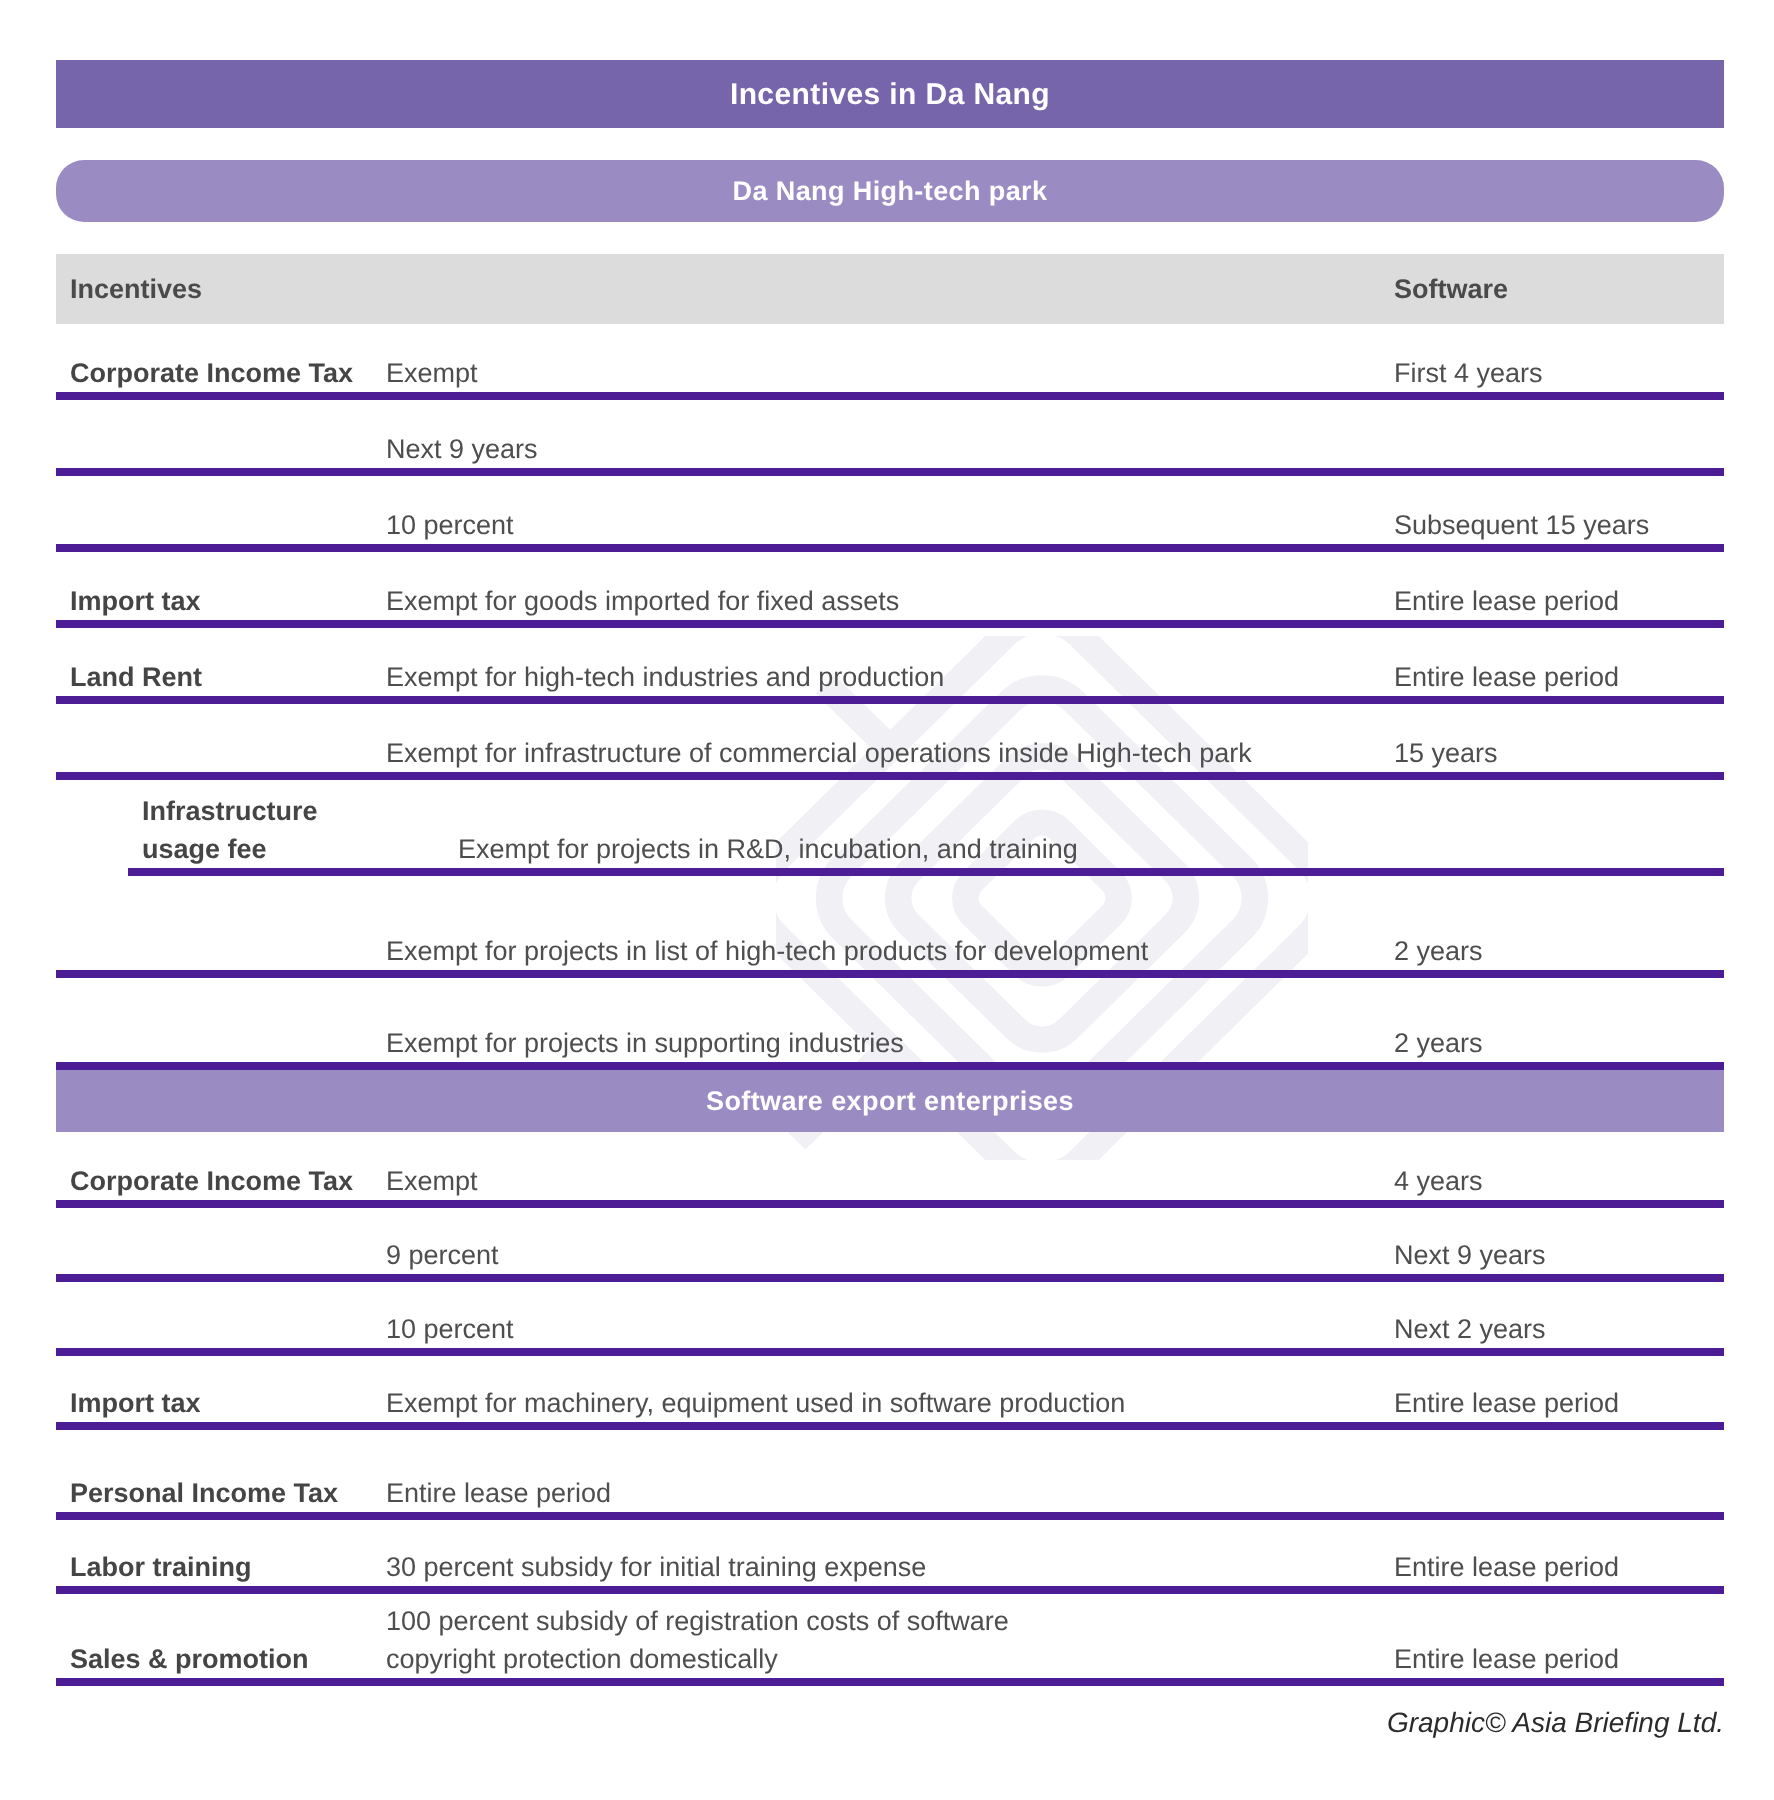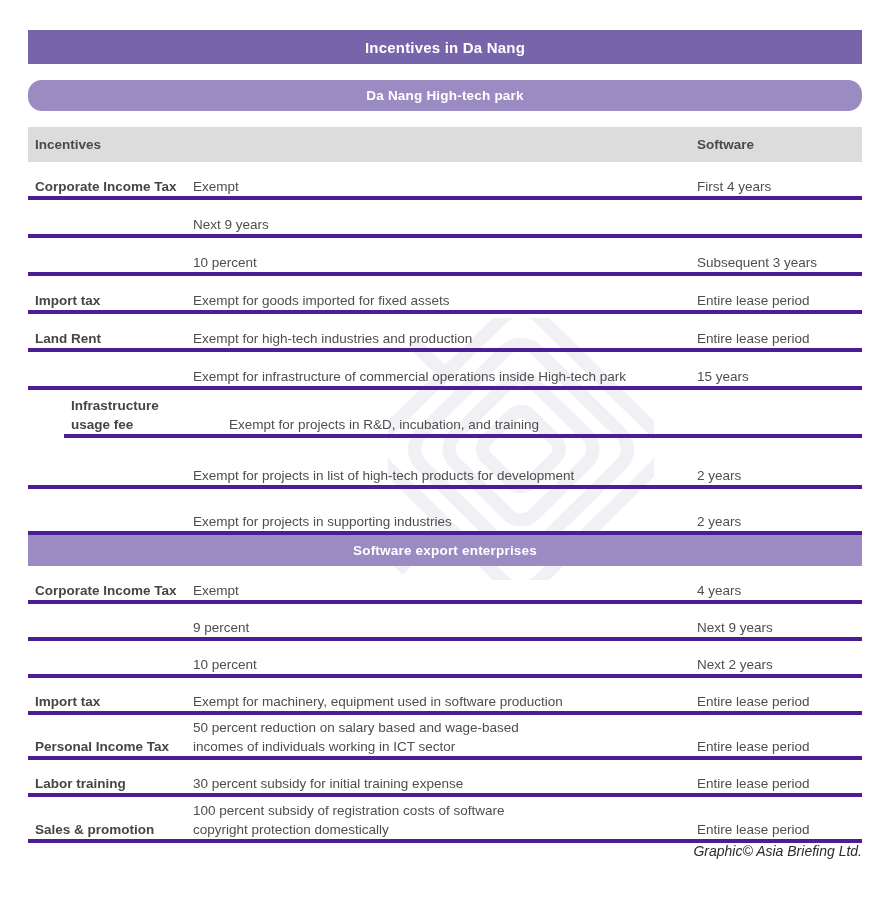--- a/index.html
+++ b/index.html
@@ -45,21 +45,21 @@
 
   .h38 { min-height: 38px; }
   .h37 { min-height: 37px; }
   .h48 { min-height: 48px; margin-left: 36px; }
   .h51 { min-height: 51px; }
   .h46 { min-height: 46px; }
   .h45 { min-height: 45px; }
 
   .credit {
     width: 834px; text-align: right; font-style: italic;
-    font-size: 14px; color: #2b2b2b; 
+    font-size: 14px; color: #2b2b2b; margin-top: 10px;
   }
 </style>
 </head>
 <body>
 
 <svg class="watermark" viewBox="0 0 260 260" preserveAspectRatio="none" aria-hidden="true">
   <g transform="rotate(45 130 130)" fill="none" stroke="#f1f0f4" stroke-width="13">
     <rect x="25" y="25" width="210" height="210" rx="26"></rect>
     <rect x="50" y="50" width="160" height="160" rx="22"></rect>
     <rect x="75" y="75" width="110" height="110" rx="18"></rect>
@@ -91,21 +91,21 @@
       <div class="c2">Exempt</div>
       <div class="c3">First 4 years</div>
     </div>
     <div class="row h38">
       <div class="c1"></div>
       <div class="c3">Next 9 years</div>
     </div>
     <div class="row h38">
       <div class="c1"></div>
       <div class="c2">10 percent</div>
-      <div class="c3">Subsequent 3 years</div>
+      <div class="c3">Subsequent 15 years</div>
     </div>
     <div class="row h38">
       <div class="c1">Import tax</div>
       <div class="c2">Exempt for goods imported for fixed assets</div>
       <div class="c3">Entire lease period</div>
     </div>
     <div class="row h38">
       <div class="c1">Land Rent</div>
       <div class="c2">Exempt for high-tech industries and production</div>
       <div class="c3">Entire lease period</div>
@@ -150,22 +150,20 @@
       <div class="c2">10 percent</div>
       <div class="c3">Next 2 years</div>
     </div>
     <div class="row h37">
       <div class="c1">Import tax</div>
       <div class="c2">Exempt for machinery, equipment used in software production</div>
       <div class="c3">Entire lease period</div>
     </div>
     <div class="row h45">
       <div class="c1">Personal Income Tax</div>
-      <div class="c2">50 percent reduction on salary based and wage-based
-incomes of individuals working in ICT sector</div>
       <div class="c3">Entire lease period</div>
     </div>
     <div class="row h37">
       <div class="c1">Labor training</div>
       <div class="c2">30 percent subsidy for initial training expense</div>
       <div class="c3">Entire lease period</div>
     </div>
     <div class="row h46">
       <div class="c1">Sales &amp; promotion</div>
       <div class="c2">100 percent subsidy of registration costs of software

